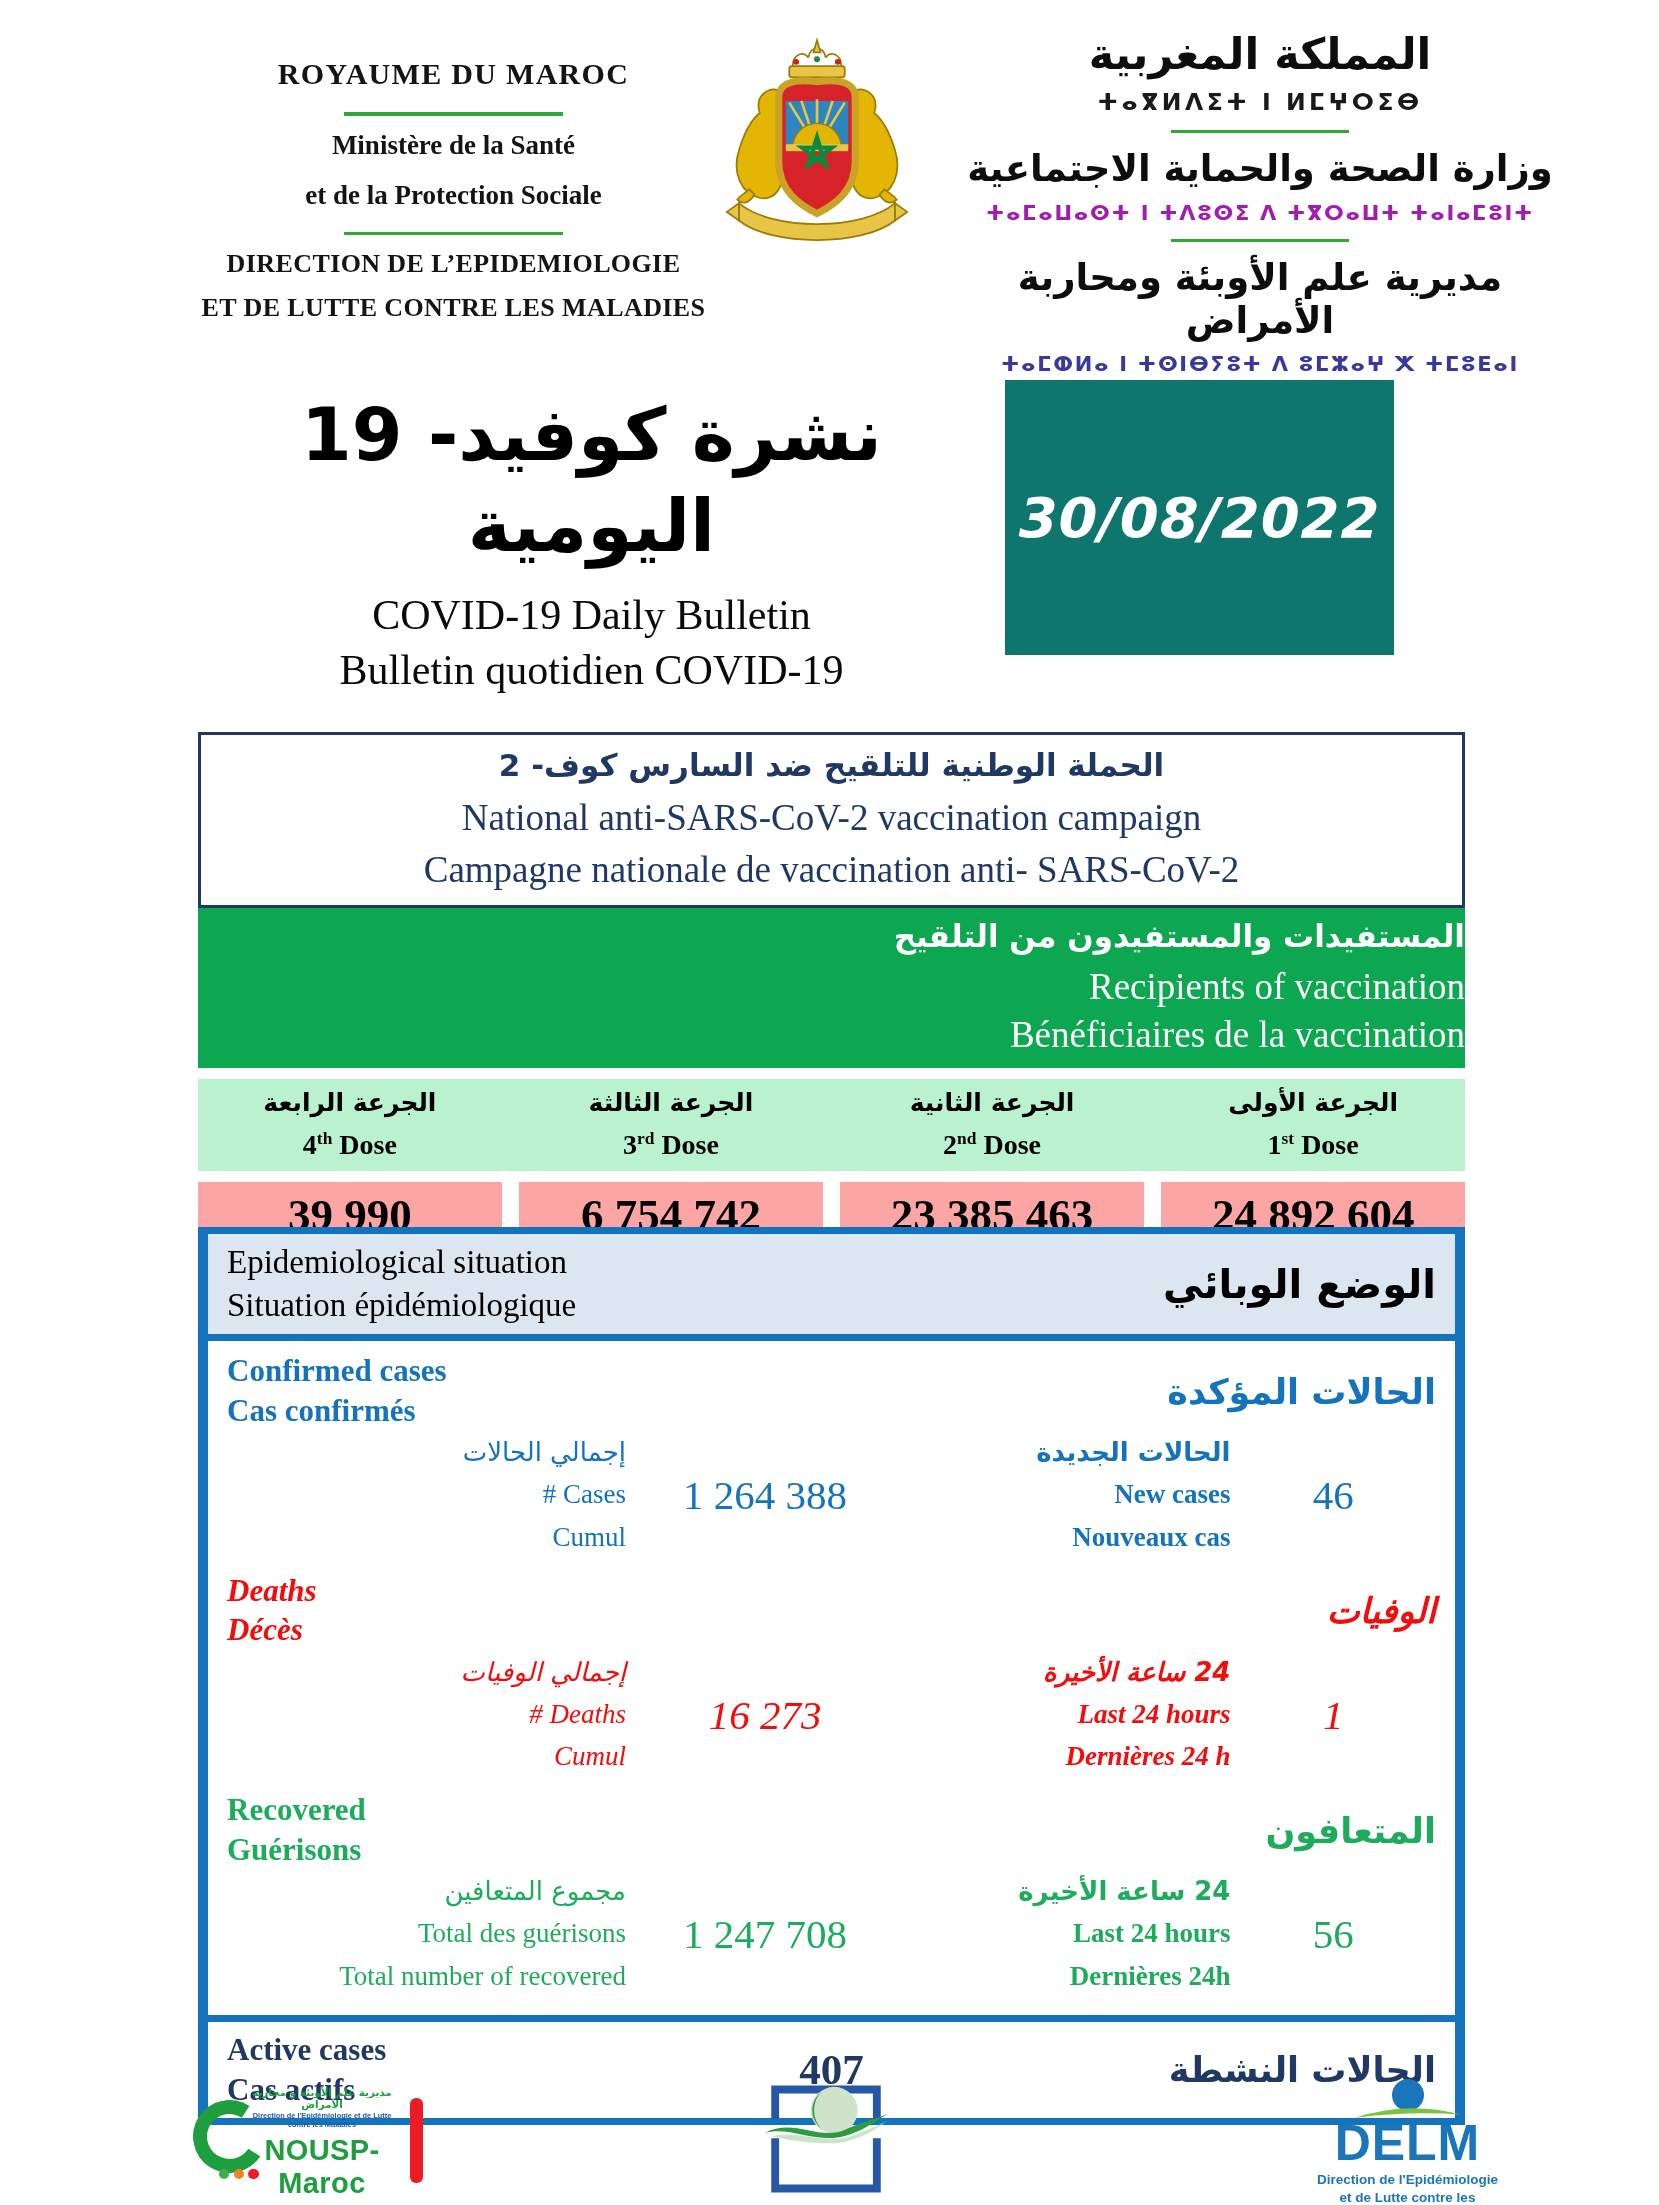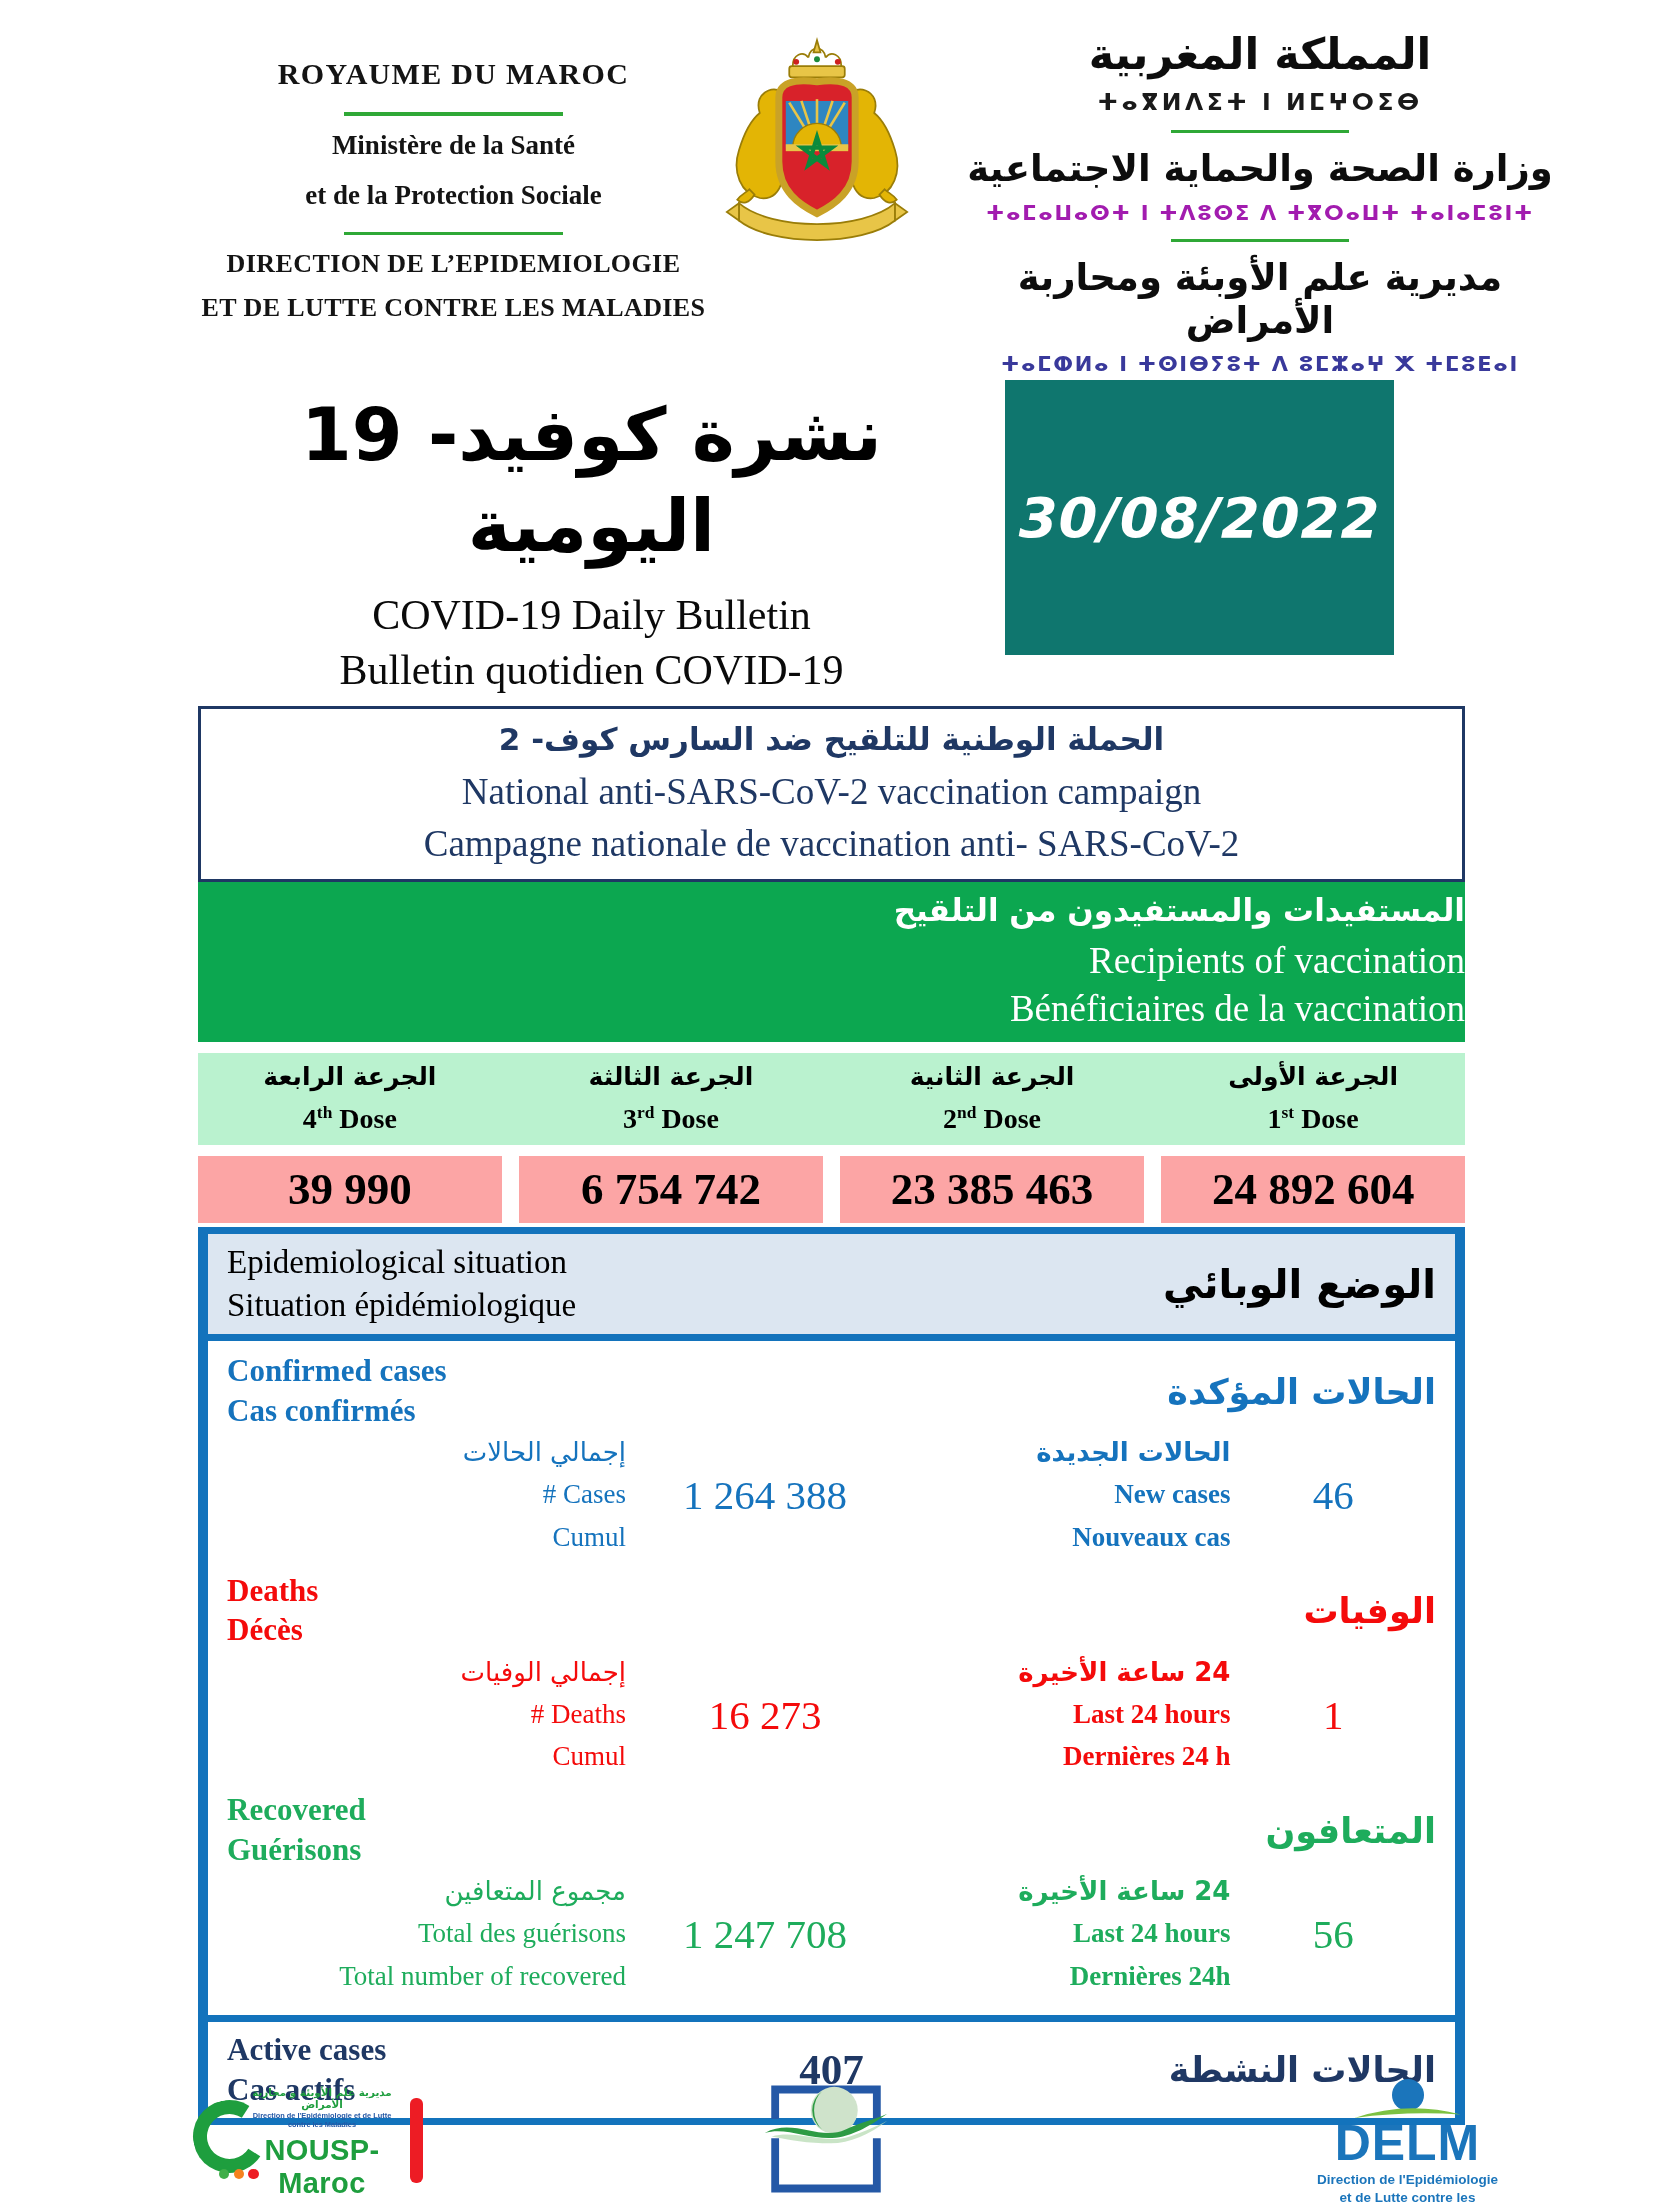--- a/index.html
+++ b/index.html
@@ -33,21 +33,21 @@
   .title-block{position:absolute;left:209px;top:389px;width:765px;text-align:center;}
   .t-ar{font-size:73px;font-weight:bold;line-height:1.25;color:#000;}
   .t-en{font-size:42px;margin-top:19px;color:#0a0a0a;}
   .t-fr{font-size:42px;margin-top:7px;color:#0a0a0a;}
   .date-box{position:absolute;left:1005px;top:380px;width:389px;height:275px;background:#0f766e;
             display:flex;align-items:center;justify-content:center;}
   .date-text{color:#fff;font-size:56px;font-weight:bold;font-style:italic;letter-spacing:0.9px;
              font-family:"DejaVu Sans",sans-serif;}
 
   
-  .vacc{position:absolute;left:198px;top:706px;width:1267px;}
+  .vacc{position:absolute;left:198px;top:732px;width:1267px;}
   .vacc-header{border:3.5px solid #1F3864;background:#fff;text-align:center;padding:10.4px 7px 14px;color:#1F3864;box-sizing:border-box;}
   .vh-ar{font-size:31px;font-weight:bold;line-height:1.3;}
   .vh-en{font-size:37px;margin-top:10.4px;}
   .vh-fr{font-size:37px;margin-top:8.7px;}
   .vacc-band{background:#0CA750;color:#fff;text-align:right;padding:8.7px 0 12px;}
   .vb-ar{font-size:31px;font-weight:bold;line-height:1.35;}
   .vb-en{font-size:37px;margin-top:7px;}
   .vb-fr{font-size:37px;margin-top:5.2px;}
   .dose-grid{display:grid;grid-template-columns:repeat(4,1fr);column-gap:17.4px;}
   .dose-head{background:#BAF2CF;padding:8.7px 0 10.4px;margin-top:11px;}
@@ -69,21 +69,21 @@
   .epi-body{padding:10.4px 19px 5.2px;}
   .sec-title{display:flex;justify-content:space-between;align-items:center;}
   .sec-title .lt{font-size:31px;font-weight:bold;line-height:1.28;}
   .sec-title .rt{font-size:35px;font-weight:bold;margin-top:1.7px;}
   .sec-stats{display:grid;grid-template-columns:33% 23% 27% 17%;align-items:center;margin:1.7px 0 12px;}
   .stack{font-size:27px;line-height:1.58;text-align:right;}
   .stack .ar-line{font-size:26px;}
   .stack .b{font-weight:bold;}
   .bigval{font-size:41px;text-align:center;}
   .sec-blue{color:#1573BD;}
-  .sec-red{color:#F40B0B;}
+  .sec-red{color:#F40B0B;font-style:italic;}
   .sec-green{color:#1EAC5C;}
   .epi-divider{height:7px;background:#1373BC;}
   .epi-active{display:grid;grid-template-columns:30% 40% 30%;align-items:center;padding:8.7px 19px;color:#1F3864;}
   .ea-left{font-size:31px;font-weight:bold;line-height:1.28;}
   .ea-val{font-size:43px;font-weight:bold;text-align:center;}
   .ea-ar{font-size:35px;font-weight:bold;text-align:right;}
 
   
   .nousp{position:absolute;left:193px;top:2086px;width:230px;height:113px;}
   .nousp-arc{position:absolute;left:0;top:14px;width:45px;height:45px;border:14.8px solid #1E9E3E;

